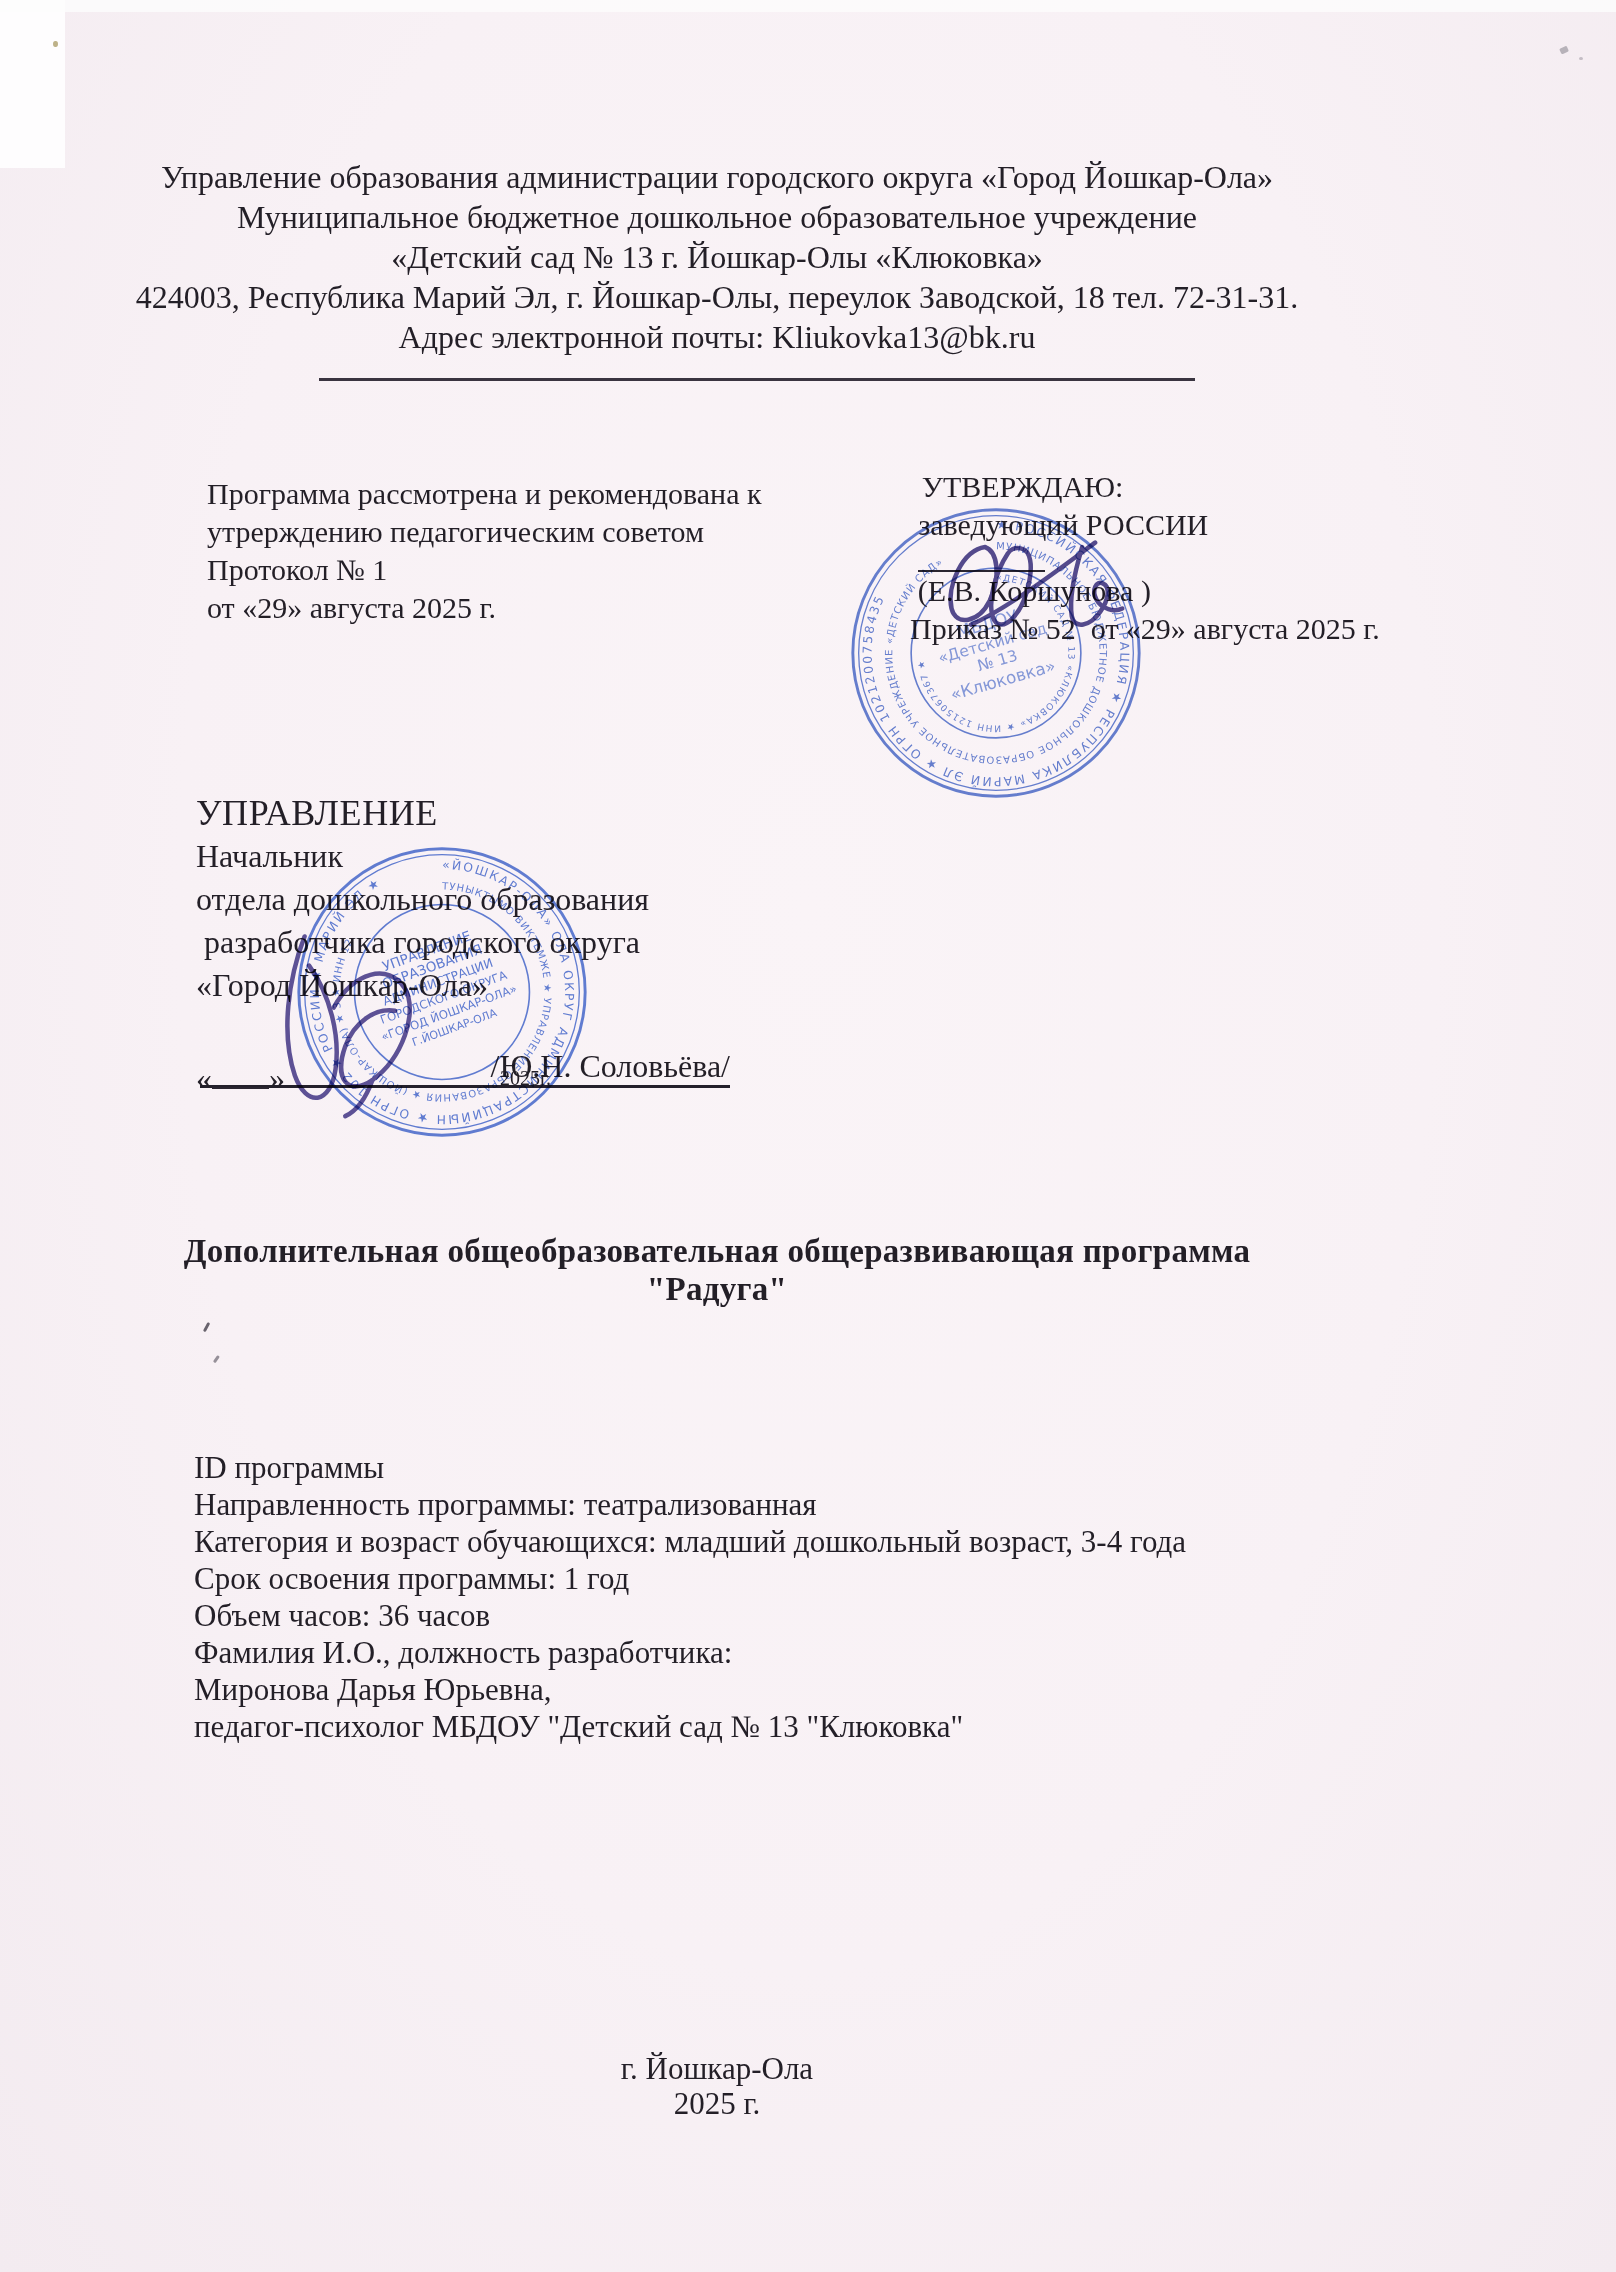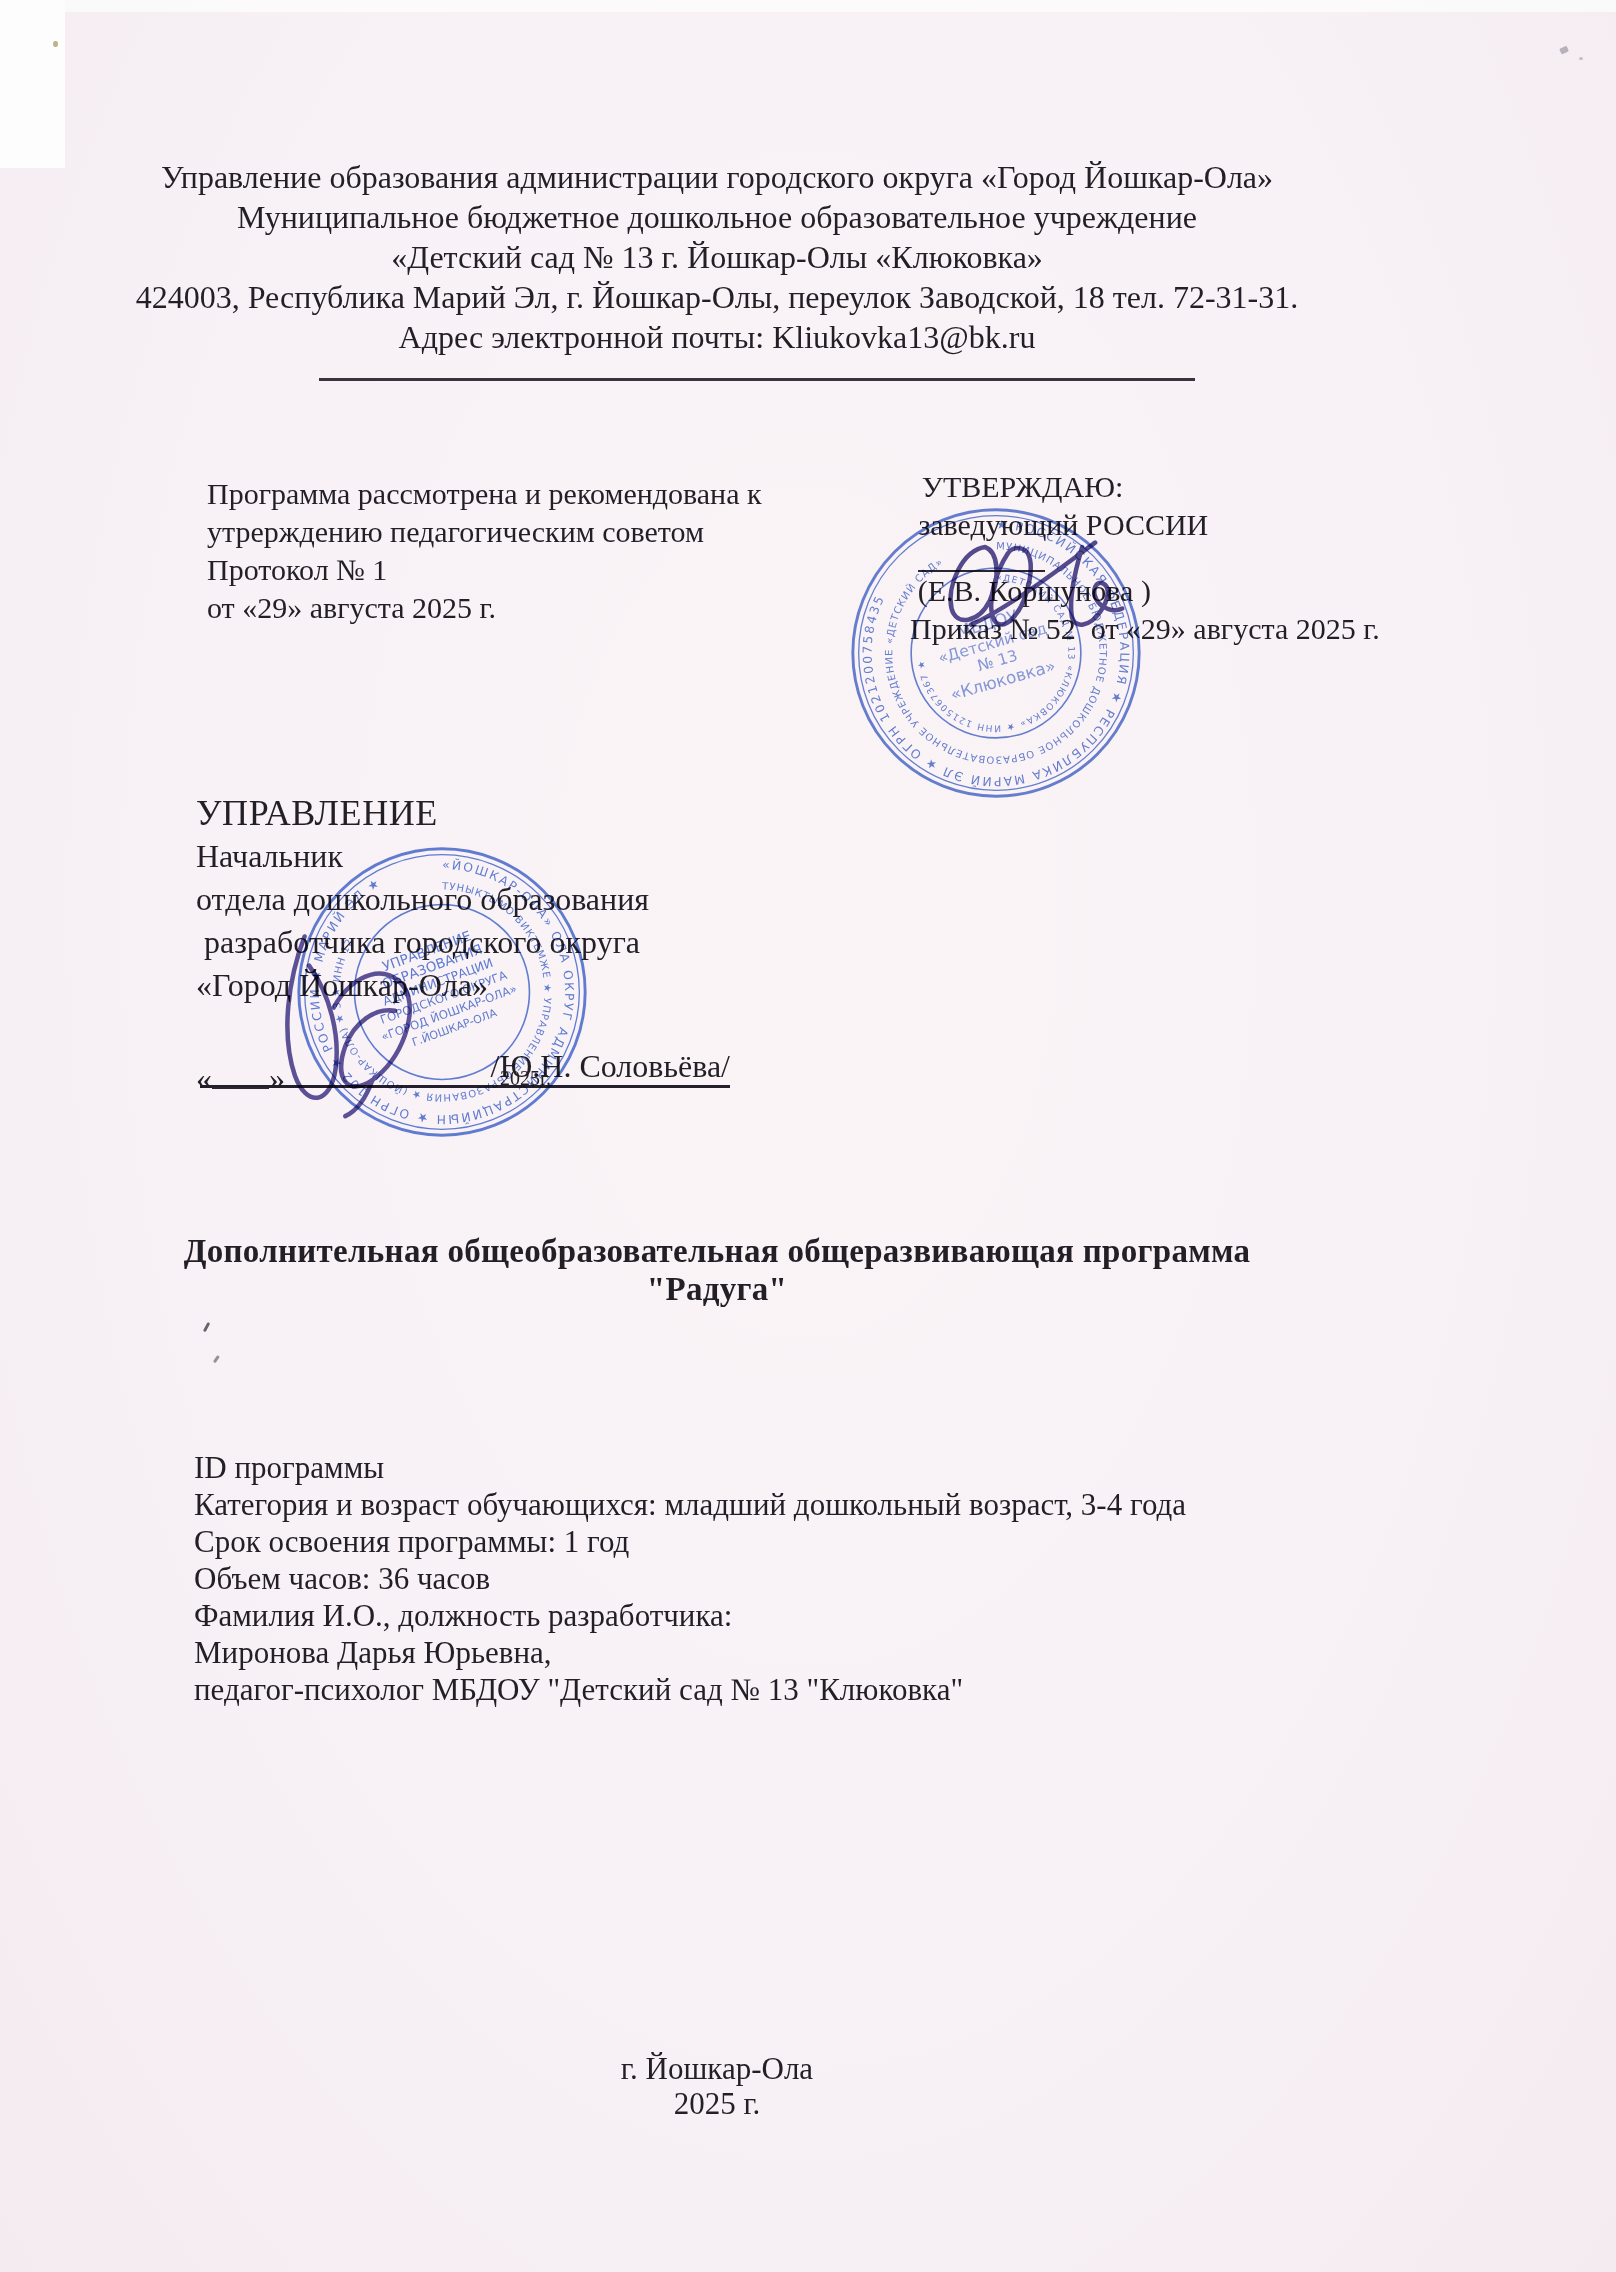--- a/index.html
+++ b/index.html
@@ -151,20 +151,21 @@
   </g>
 </svg>
 
 <div class="abs center title-block" style="top:1232px;">
   <div class="line">Дополнительная общеобразовательная общеразвивающая программа</div>
   <div class="line">"Радуга"</div>
 </div>
 
 <div class="abs details-block" style="left:194px;top:1449px;">
   <div class="line">ID программы</div>
+  <div class="line">Направленность программы: театрализованная</div>
   <div class="line">Категория и возраст обучающихся: младший дошкольный возраст, 3-4 года</div>
   <div class="line">Срок освоения программы: 1 год</div>
   <div class="line">Объем часов: 36 часов</div>
   <div class="line">Фамилия И.О., должность разработчика:</div>
   <div class="line">Миронова Дарья Юрьевна,</div>
   <div class="line">педагог-психолог МБДОУ "Детский сад № 13 "Клюковка"</div>
 </div>
 
 <div class="abs center footer-block" style="top:2051px;">
   <div class="line">г. Йошкар-Ола</div>

